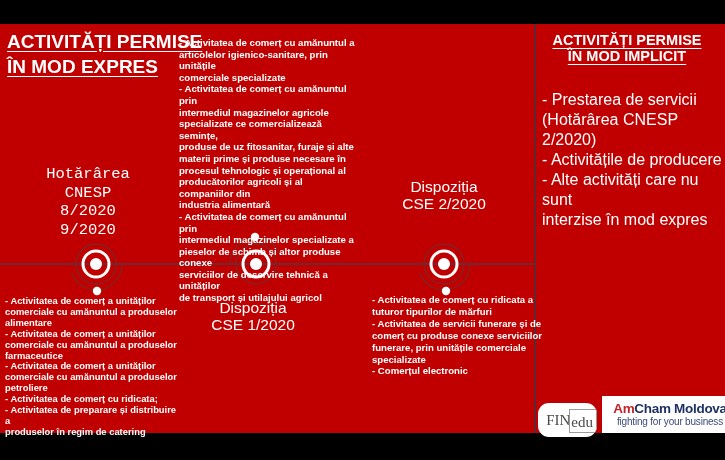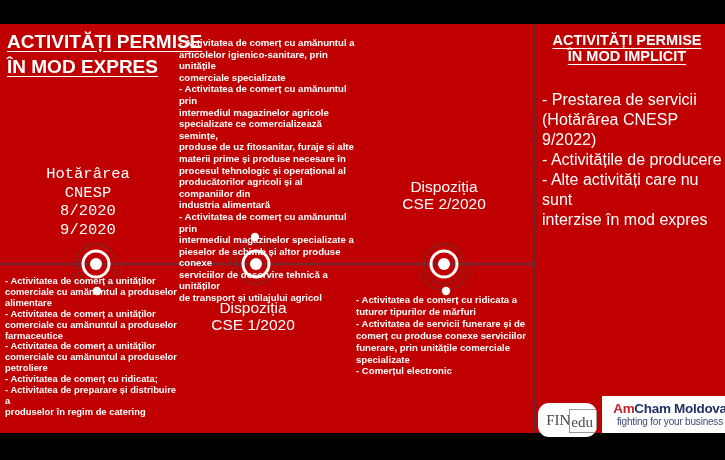--- a/index.html
+++ b/index.html
@@ -13,22 +13,22 @@
   .abs{position:absolute;}
   .preline{white-space:pre-line;}
   .panel-title{
     font-weight:bold;text-decoration:underline;text-underline-offset:3px;
   }
   .left-title{left:7px;top:29px;font-size:19px;line-height:25px;width:220px;}
   .right-title{left:537px;top:32px;width:180px;text-align:center;font-size:14.5px;line-height:16px;}
   .right-body{left:542px;top:90px;width:180px;font-size:16px;line-height:20px;}
   .small-list{font-size:9.6px;line-height:11.6px;letter-spacing:0;font-weight:bold;}
   .mid-list{left:179px;top:37px;width:180px;}
-  .bl-list{left:5px;top:276px;width:174px;line-height:10.9px;font-size:9.4px;}
-  .bm-list{left:356px;top:294px;width:172px;line-height:11.9px;}
+  .bl-list{left:5px;top:296px;width:174px;line-height:10.9px;font-size:9.4px;}
+  .bm-list{left:372px;top:294px;width:172px;line-height:11.9px;}
   .node-label{text-align:center;font-size:15.5px;}
   .label-1{left:8px;top:165px;width:160px;line-height:18.5px;font-family:Liberation Mono, monospace;}
   .label-2{left:173px;top:299px;width:160px;line-height:17px;}
   .label-3{left:364px;top:179px;width:160px;line-height:16.5px;}
   .timeline-svg{left:0;top:24px;}
   .logo-box{background:#fff;overflow:hidden;}
   .finedu{left:538px;top:403px;width:59px;height:34px;display:flex;align-items:center;justify-content:flex-end;
     font-family:"Liberation Serif",serif;font-size:15px;color:#4a4a4a;border-radius:11px;}
   .finedu .edu-box{border:1px solid #9a9a9a;padding:4px 3px 1px 1px;margin-left:-1px;transform:translateY(1px);}
   .amcham{left:602px;top:396px;width:136px;height:37px;display:flex;flex-direction:column;align-items:center;justify-content:center;}
@@ -120,21 +120,21 @@
 tuturor tipurilor de mărfuri
 - Activitatea de servicii funerare și de
 comerț cu produse conexe serviciilor
 funerare, prin unitățile comerciale
 specializate
 - Comerțul electronic</div>
 
   <div class="abs panel-title right-title preline">ACTIVITĂȚI PERMISE
 ÎN MOD IMPLICIT</div>
   <div class="abs right-body preline">- Prestarea de servicii
-(Hotărârea CNESP 9/2022)
+(Hotărârea CNESP 2/2020)
 - Activitățile de producere
 - Alte activități care nu sunt
 interzise în mod expres</div>
 
   <div class="abs logo-box finedu">
     <span>FIN</span>
       <span class="edu-box">edu</span>
   </div>
 
   <div class="abs logo-box amcham">

